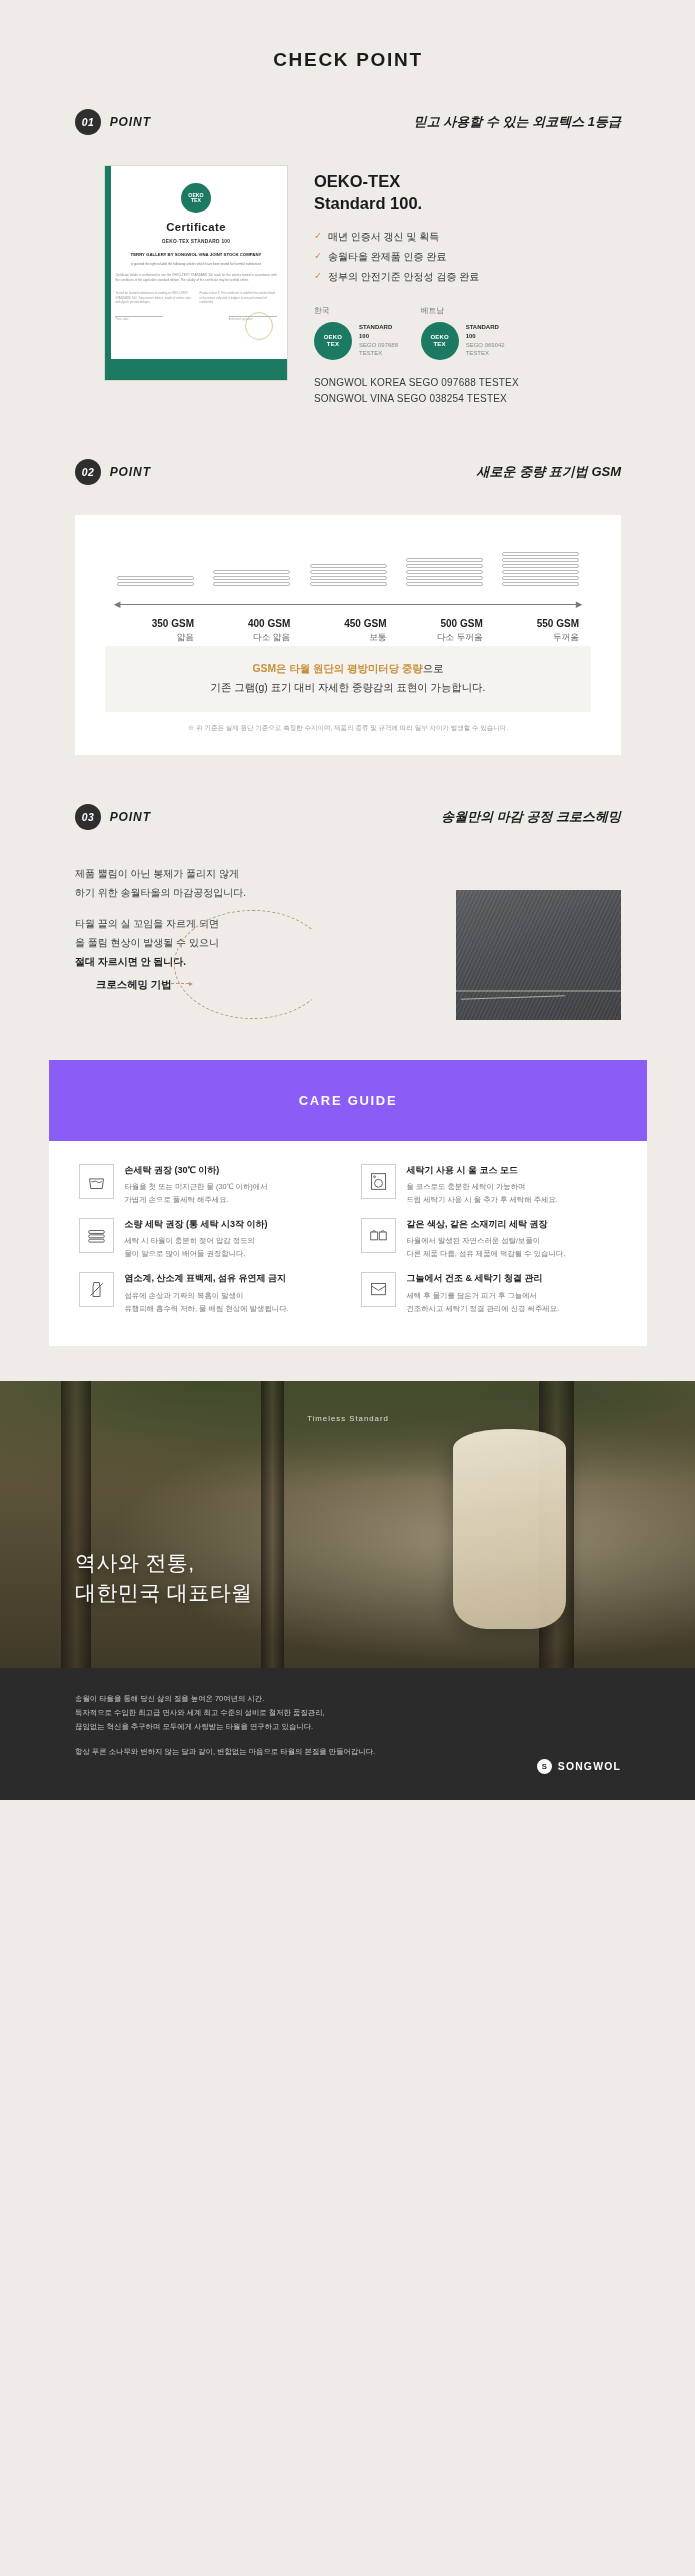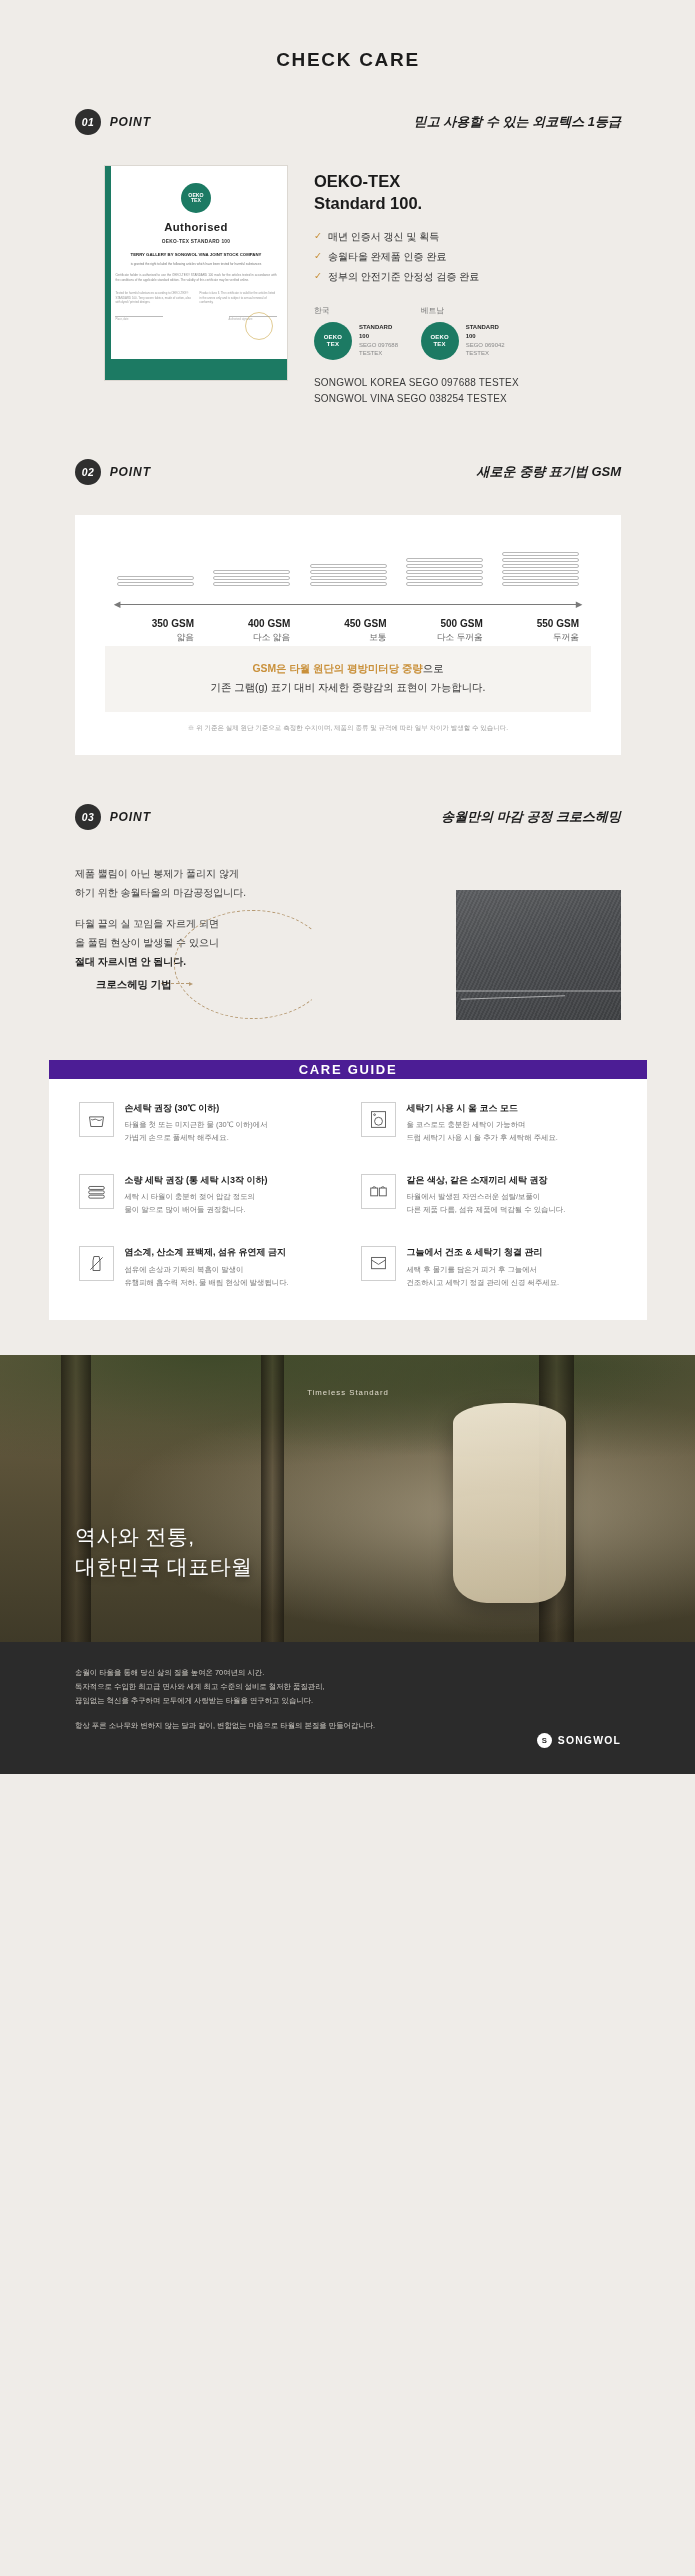--- a/index.html
+++ b/index.html
@@ -173,25 +173,25 @@
     border-top: 0.9px dashed #b79b74;
   }
   .dash-line:after {
     content: ''; position: absolute; right: -3.5px; top: -2.6px;
     border-left: 4.3px solid #b79b74; border-top: 2.6px solid transparent; border-bottom: 2.6px solid transparent;
   }
 
   
   .care { padding: 0 49px; margin-bottom: 0; }
   .care-head {
-    background: #4c1d95; color: #fff; text-align: center;
-    font-size: 13px; font-weight: 700; letter-spacing: 1.7px; padding: 2px 0;
+    background: #8b5cf6; color: #fff; text-align: center;
+    font-size: 13px; font-weight: 700; letter-spacing: 1.7px; padding: 33px 0;
   }
   .care-body { background: #fff; padding: 22.6px 30px 30px; }
-  .care-grid { display: grid; grid-template-columns: 1fr 1fr; gap: 29px 26px; }
+  .care-grid { display: grid; grid-template-columns: 1fr 1fr; gap: 11px 26px; }
   .care-item { display: flex; gap: 10.4px; }
   .care-ico {
     width: 35px; min-width: 35px; height: 35px; border: 0.9px solid #cfcfcf;
     display: flex; align-items: center; justify-content: center; color: #5e5e5e;
     position: relative; background: #fff;
   }
   .care-ico svg { display: block; }
   .care-txt .t { font-size: 9px; font-weight: 700; color: #1f1f1f; margin-bottom: 4.3px; }
   .care-txt .d { font-size: 7.4px; color: #777; line-height: 1.75; }
 
@@ -241,38 +241,38 @@
     width: 15px; height: 15px; border-radius: 50%; background: #fff; color: #2b2b2b;
     font-size: 7.8px; font-weight: 700; display: flex; align-items: center; justify-content: center;
   }
   .brand .bname { font-size: 10.4px; font-weight: 700; letter-spacing: 1.2px; }
 </style>
 </head>
 <body>
 
 <div class="page">
 
-  <div class="header-title">CHECK CARE</div>
+  <div class="header-title">CHECK POINT</div>
 
   <div class="point-head">
     <div class="point-left">
       <div class="point-num">01</div>
       <div class="point-word">POINT</div>
     </div>
     <div class="point-title">믿고 사용할 수 있는 외코텍스 1등급</div>
   </div>
 
   <div class="sec1">
     <div class="cert">
       <div class="cert-bar-l"></div>
       <div class="cert-logo">
         <span>OEKO</span>
         <span>TEX</span>
       </div>
-      <div class="cert-h1">Authorised</div>
+      <div class="cert-h1">Certificate</div>
       <div class="cert-h2">OEKO-TEX STANDARD 100</div>
       <div class="cert-h3">TERRY GALLERY BY SONGWOL VINA JOINT STOCK COMPANY</div>
       <div class="cert-sub">is granted the right to label the following articles which have been tested for harmful substances</div>
       <div class="cert-body">Certificate holder is authorised to use the OEKO-TEX® STANDARD 100 mark for the articles tested in accordance with the conditions of the applicable standard edition. The validity of this certificate may be verified online.</div>
       <div class="cert-cols">
         <div>Tested for harmful substances according to OEKO-TEX® STANDARD 100. Terry woven fabrics, made of cotton, also with dyed / printed designs.</div>
         <div>Product class II. The certificate is valid for the articles listed in the annex only and is subject to annual renewal of conformity.</div>
       </div>
       <div class="cert-sig">
         <div class="cert-sig-line">Place, date</div>

